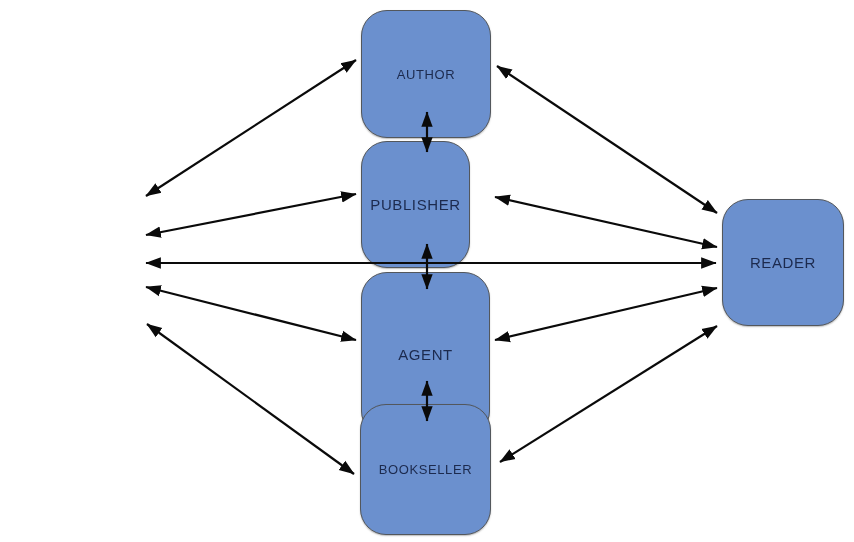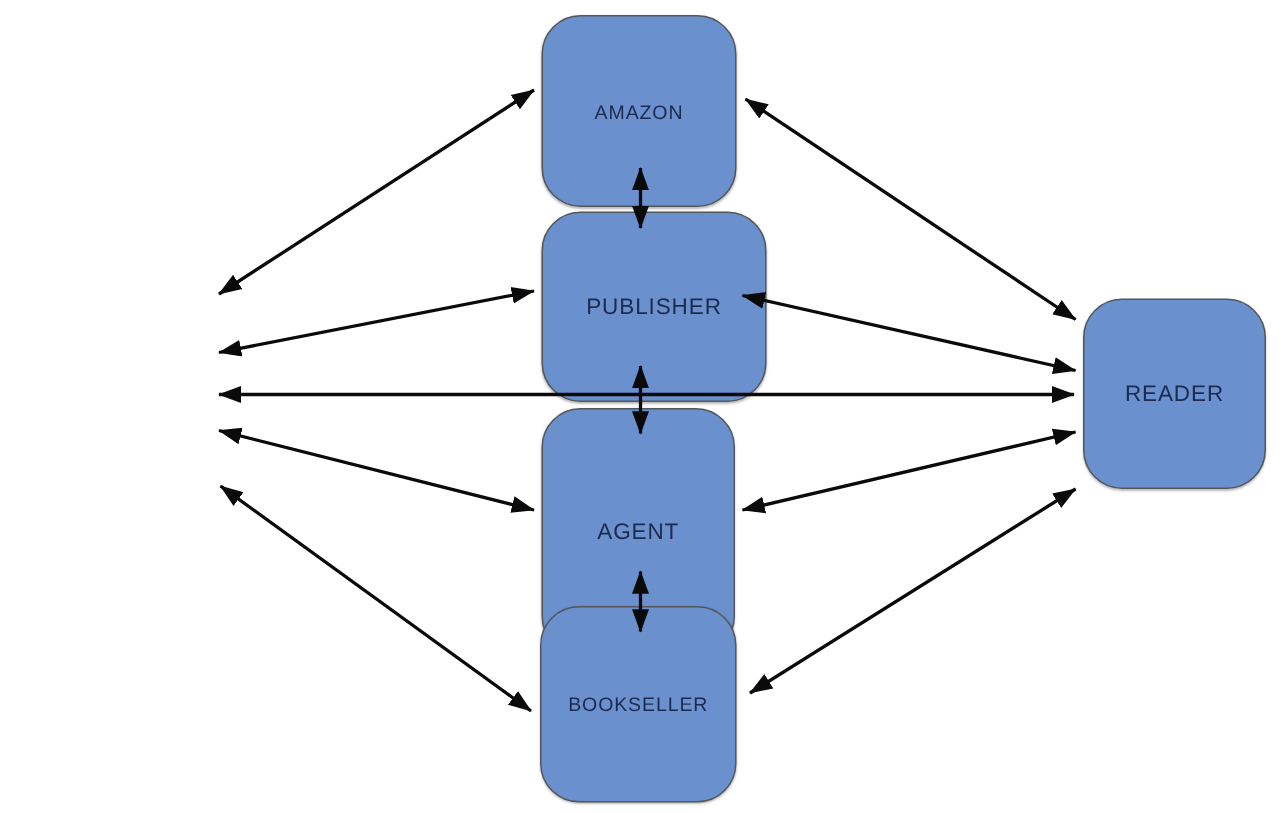--- a/index.html
+++ b/index.html
@@ -40,21 +40,21 @@
     justify-content: center;
     color: var(--node-label, #1c2a4e);
     letter-spacing: 0.6px;
     box-shadow: 0 1px 1.5px rgba(60,60,60,0.35);
   }
   .node span {
     white-space: nowrap;
   }
   #node-author     { left: 12px;  top: 200px; width: 128px; height: 128px; font-size: 14px; }
   #node-amazon     { left: 361px; top: 10px;  width: 130px; height: 128px; font-size: 13px; }
-  #node-publisher  { left: 361px; top: 141px; width: 150px; height: 127px; font-size: 15px; }
+  #node-publisher  { left: 361px; top: 141px; width: 109px; height: 127px; font-size: 15px; }
   #node-agent      { left: 361px; top: 272px; width: 129px; height: 165px; font-size: 15px; }
   #node-bookseller { left: 360px; top: 404px; width: 131px; height: 131px; font-size: 13px; }
   #node-reader     { left: 722px; top: 199px; width: 122px; height: 127px; font-size: 15px; }
 </style>
 </head>
 <body>
 
 <div class="canvas">
 
   <svg class="edges-layer" id="edges-svg" viewBox="0 0 854 542" xmlns="http://www.w3.org/2000/svg">
@@ -72,21 +72,21 @@
       <line x1="495" y1="197" x2="717" y2="247" marker-end="url(#arrow-head)" marker-start="url(#arrow-head)"></line>
       <line x1="495" y1="340" x2="717" y2="288" marker-end="url(#arrow-head)" marker-start="url(#arrow-head)"></line>
       <line x1="500" y1="462" x2="717" y2="326" marker-end="url(#arrow-head)" marker-start="url(#arrow-head)"></line>
       <line x1="427" y1="112" x2="427" y2="152" marker-end="url(#arrow-head)" marker-start="url(#arrow-head)"></line>
       <line x1="427" y1="244" x2="427" y2="289" marker-end="url(#arrow-head)" marker-start="url(#arrow-head)"></line>
       <line x1="427" y1="381" x2="427" y2="421" marker-end="url(#arrow-head)" marker-start="url(#arrow-head)"></line>
     </svg>
 
 
   <div class="node" id="node-amazon">
-    <span>AMAZON</span>
+    <span>AUTHOR</span>
   </div>
 
   <div class="node" id="node-publisher">
     <span>PUBLISHER</span>
   </div>
 
   <div class="node" id="node-agent">
     <span>AGENT</span>
   </div>
 

